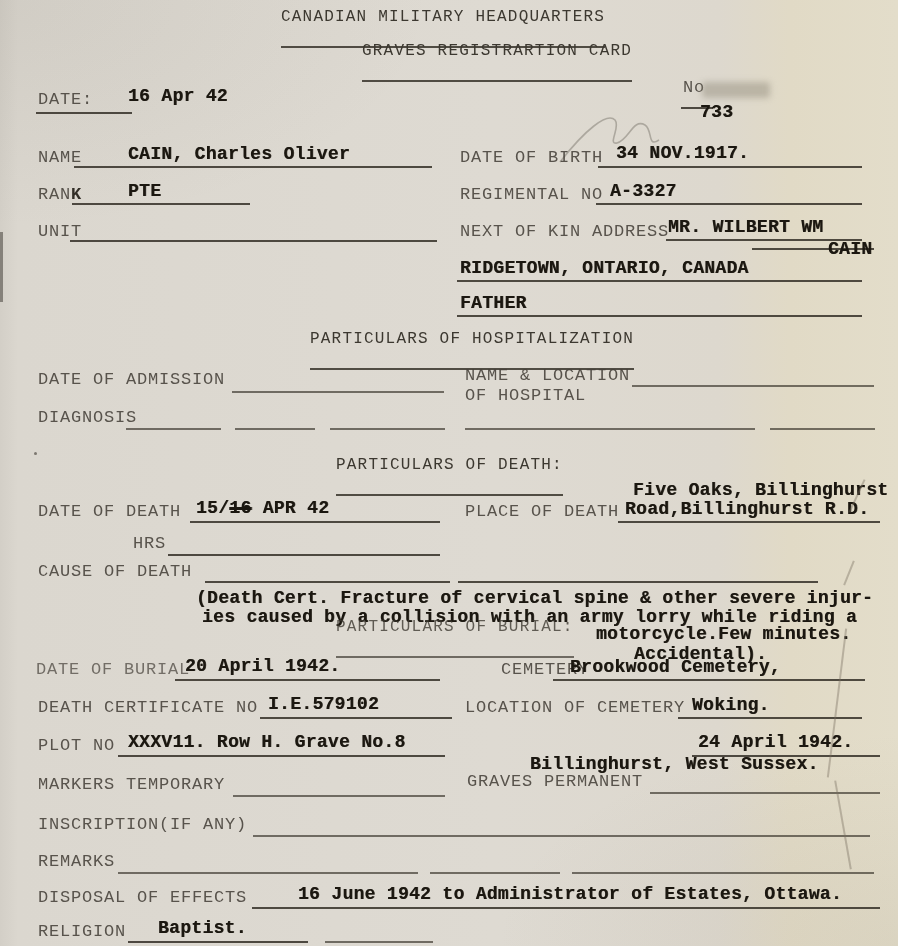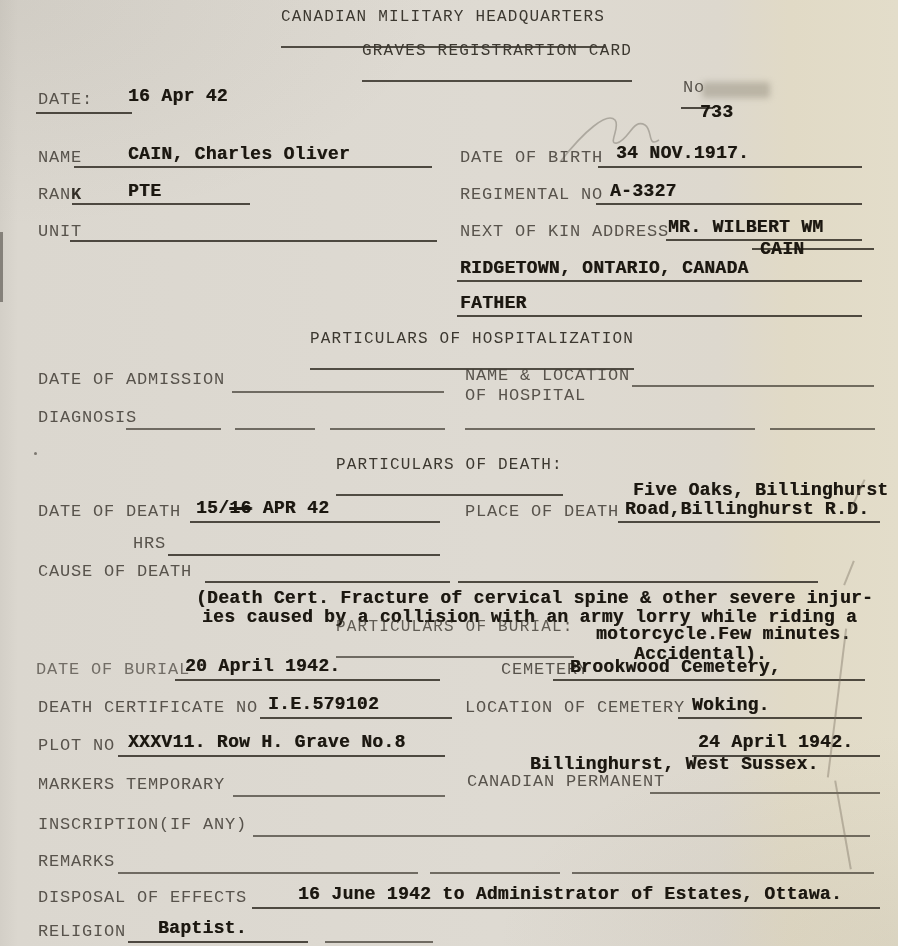--- a/index.html
+++ b/index.html
@@ -76,21 +76,21 @@
   <div class="line dbl" style="left:598px; top:166px; width:264px;"></div>
 
   <span class="lbl" style="left:460px; top:185px;">REGIMENTAL NO</span>
   <span class="val" style="left:610px; top:181px;">A-3327</span>
   <div class="line" style="left:596px; top:203px; width:266px;"></div>
 
   <span class="lbl" style="left:460px; top:222px;text-align:center;">NEXT OF KIN ADDRESS</span>
   <span class="val" style="left:668px; top:217px;">MR. WILBERT WM</span>
   <div class="line" style="left:666px; top:239px; width:196px;"></div>
   <div class="line" style="left:752px; top:248px; width:122px;"></div>
-  <span class="val" style="left:760px; top:239px;">CAIN</span>
+  <span class="val" style="left:828px; top:239px;">CAIN</span>
   <span class="val" style="left:460px; top:258px;">RIDGETOWN, ONTARIO, CANADA</span>
   <div class="line dbl" style="left:457px; top:280px; width:405px;"></div>
   <span class="val" style="left:460px; top:293px;">FATHER</span>
   <div class="line" style="left:457px; top:315px; width:405px;"></div>
 
   <div class="sec" style="left:310px; top:330px;">PARTICULARS OF HOSPITALIZATION</div>
 
   <span class="lbl" style="left:38px; top:370px;">DATE OF ADMISSION</span>
   <div class="line thin" style="left:232px; top:391px; width:212px;"></div>
 
@@ -154,21 +154,21 @@
   <span class="val" style="left:128px; top:732px;">XXXV11. Row H. Grave No.8</span>
   <div class="line dbl" style="left:118px; top:755px; width:327px;"></div>
 
   <span class="val" style="left:698px; top:732px;">24 April 1942.</span>
   <div class="line" style="left:692px; top:755px; width:188px;"></div>
   <span class="val" style="left:530px; top:754px;">Billinghurst, West Sussex.</span>
 
   <span class="lbl" style="left:38px; top:775px;">MARKERS TEMPORARY</span>
   <div class="line thin" style="left:233px; top:795px; width:212px;"></div>
 
-  <span class="lbl" style="left:467px; top:772px;">CANADIAN PERMANENT</span>
+  <span class="lbl" style="left:467px; top:772px;">GRAVES PERMANENT</span>
   <div class="line thin" style="left:650px; top:792px; width:230px;"></div>
 
   <span class="lbl" style="left:38px; top:815px;">INSCRIPTION(IF ANY)</span>
   <div class="line thin" style="left:253px; top:835px; width:617px;"></div>
 
   <span class="lbl" style="left:38px; top:852px;">REMARKS</span>
   <div class="line thin" style="left:118px; top:872px; width:300px;"></div>
   <div class="line thin" style="left:430px; top:872px; width:130px;"></div>
   <div class="line thin" style="left:572px; top:872px; width:302px;"></div>
 

